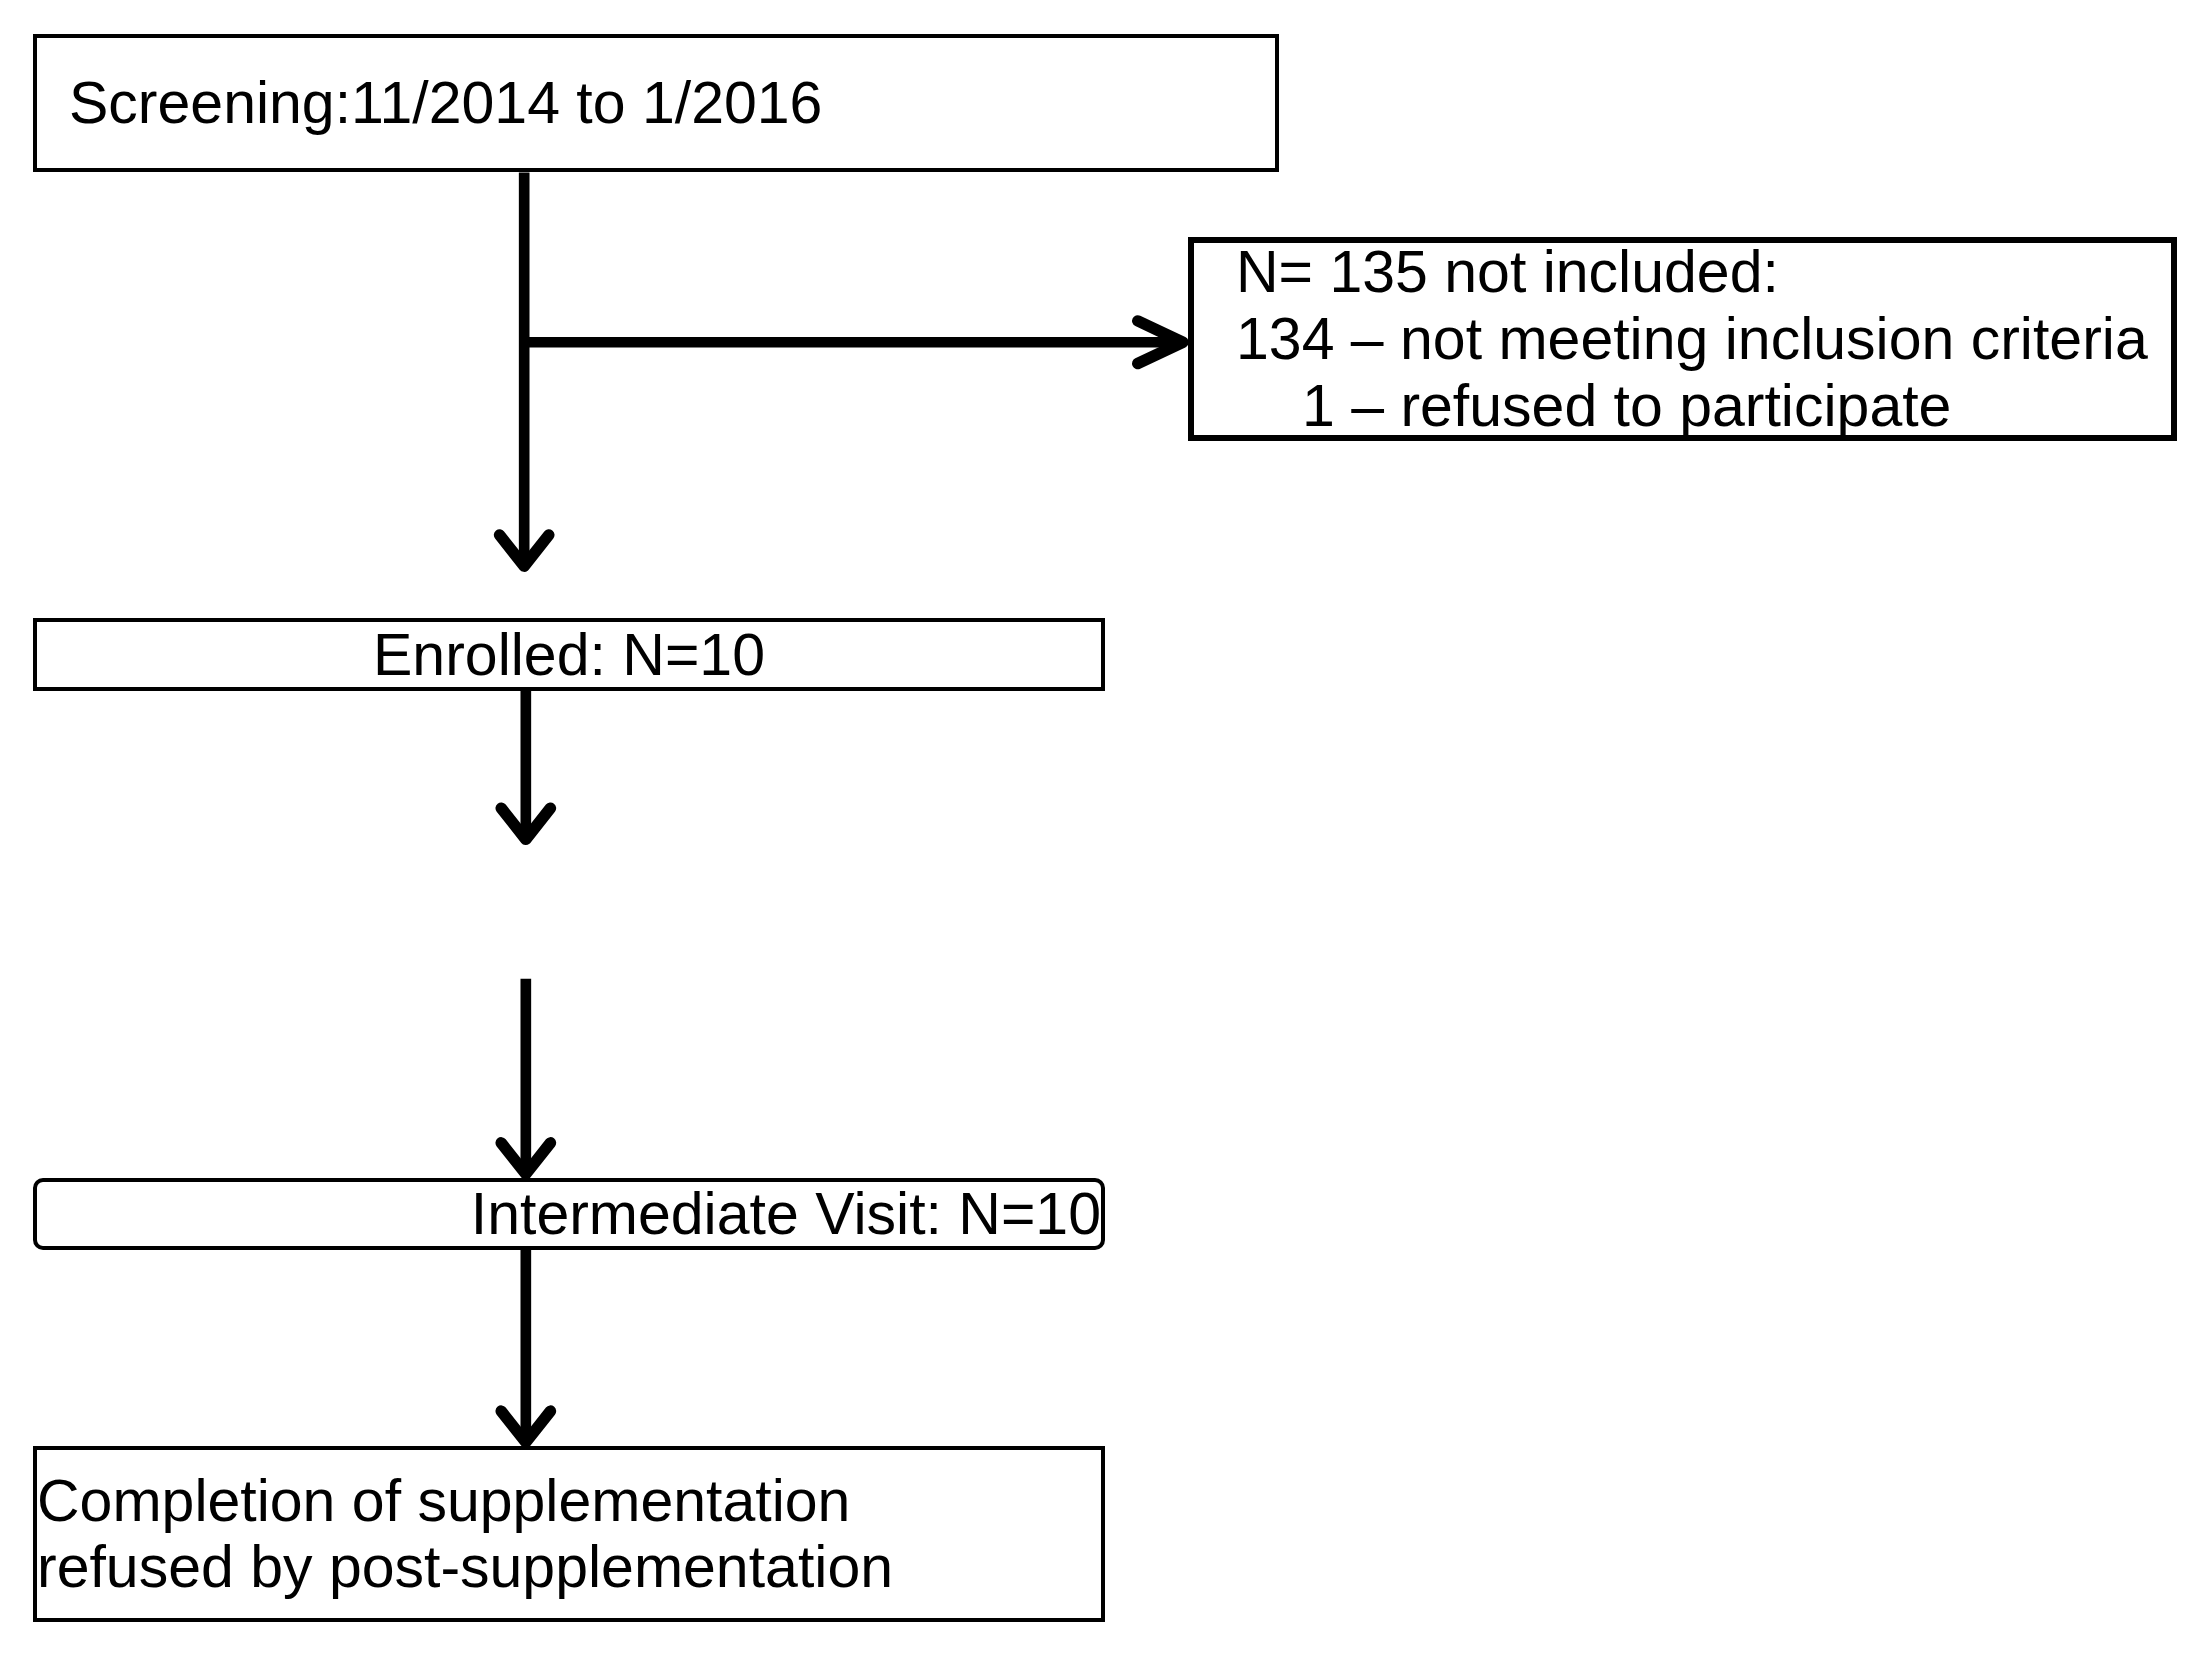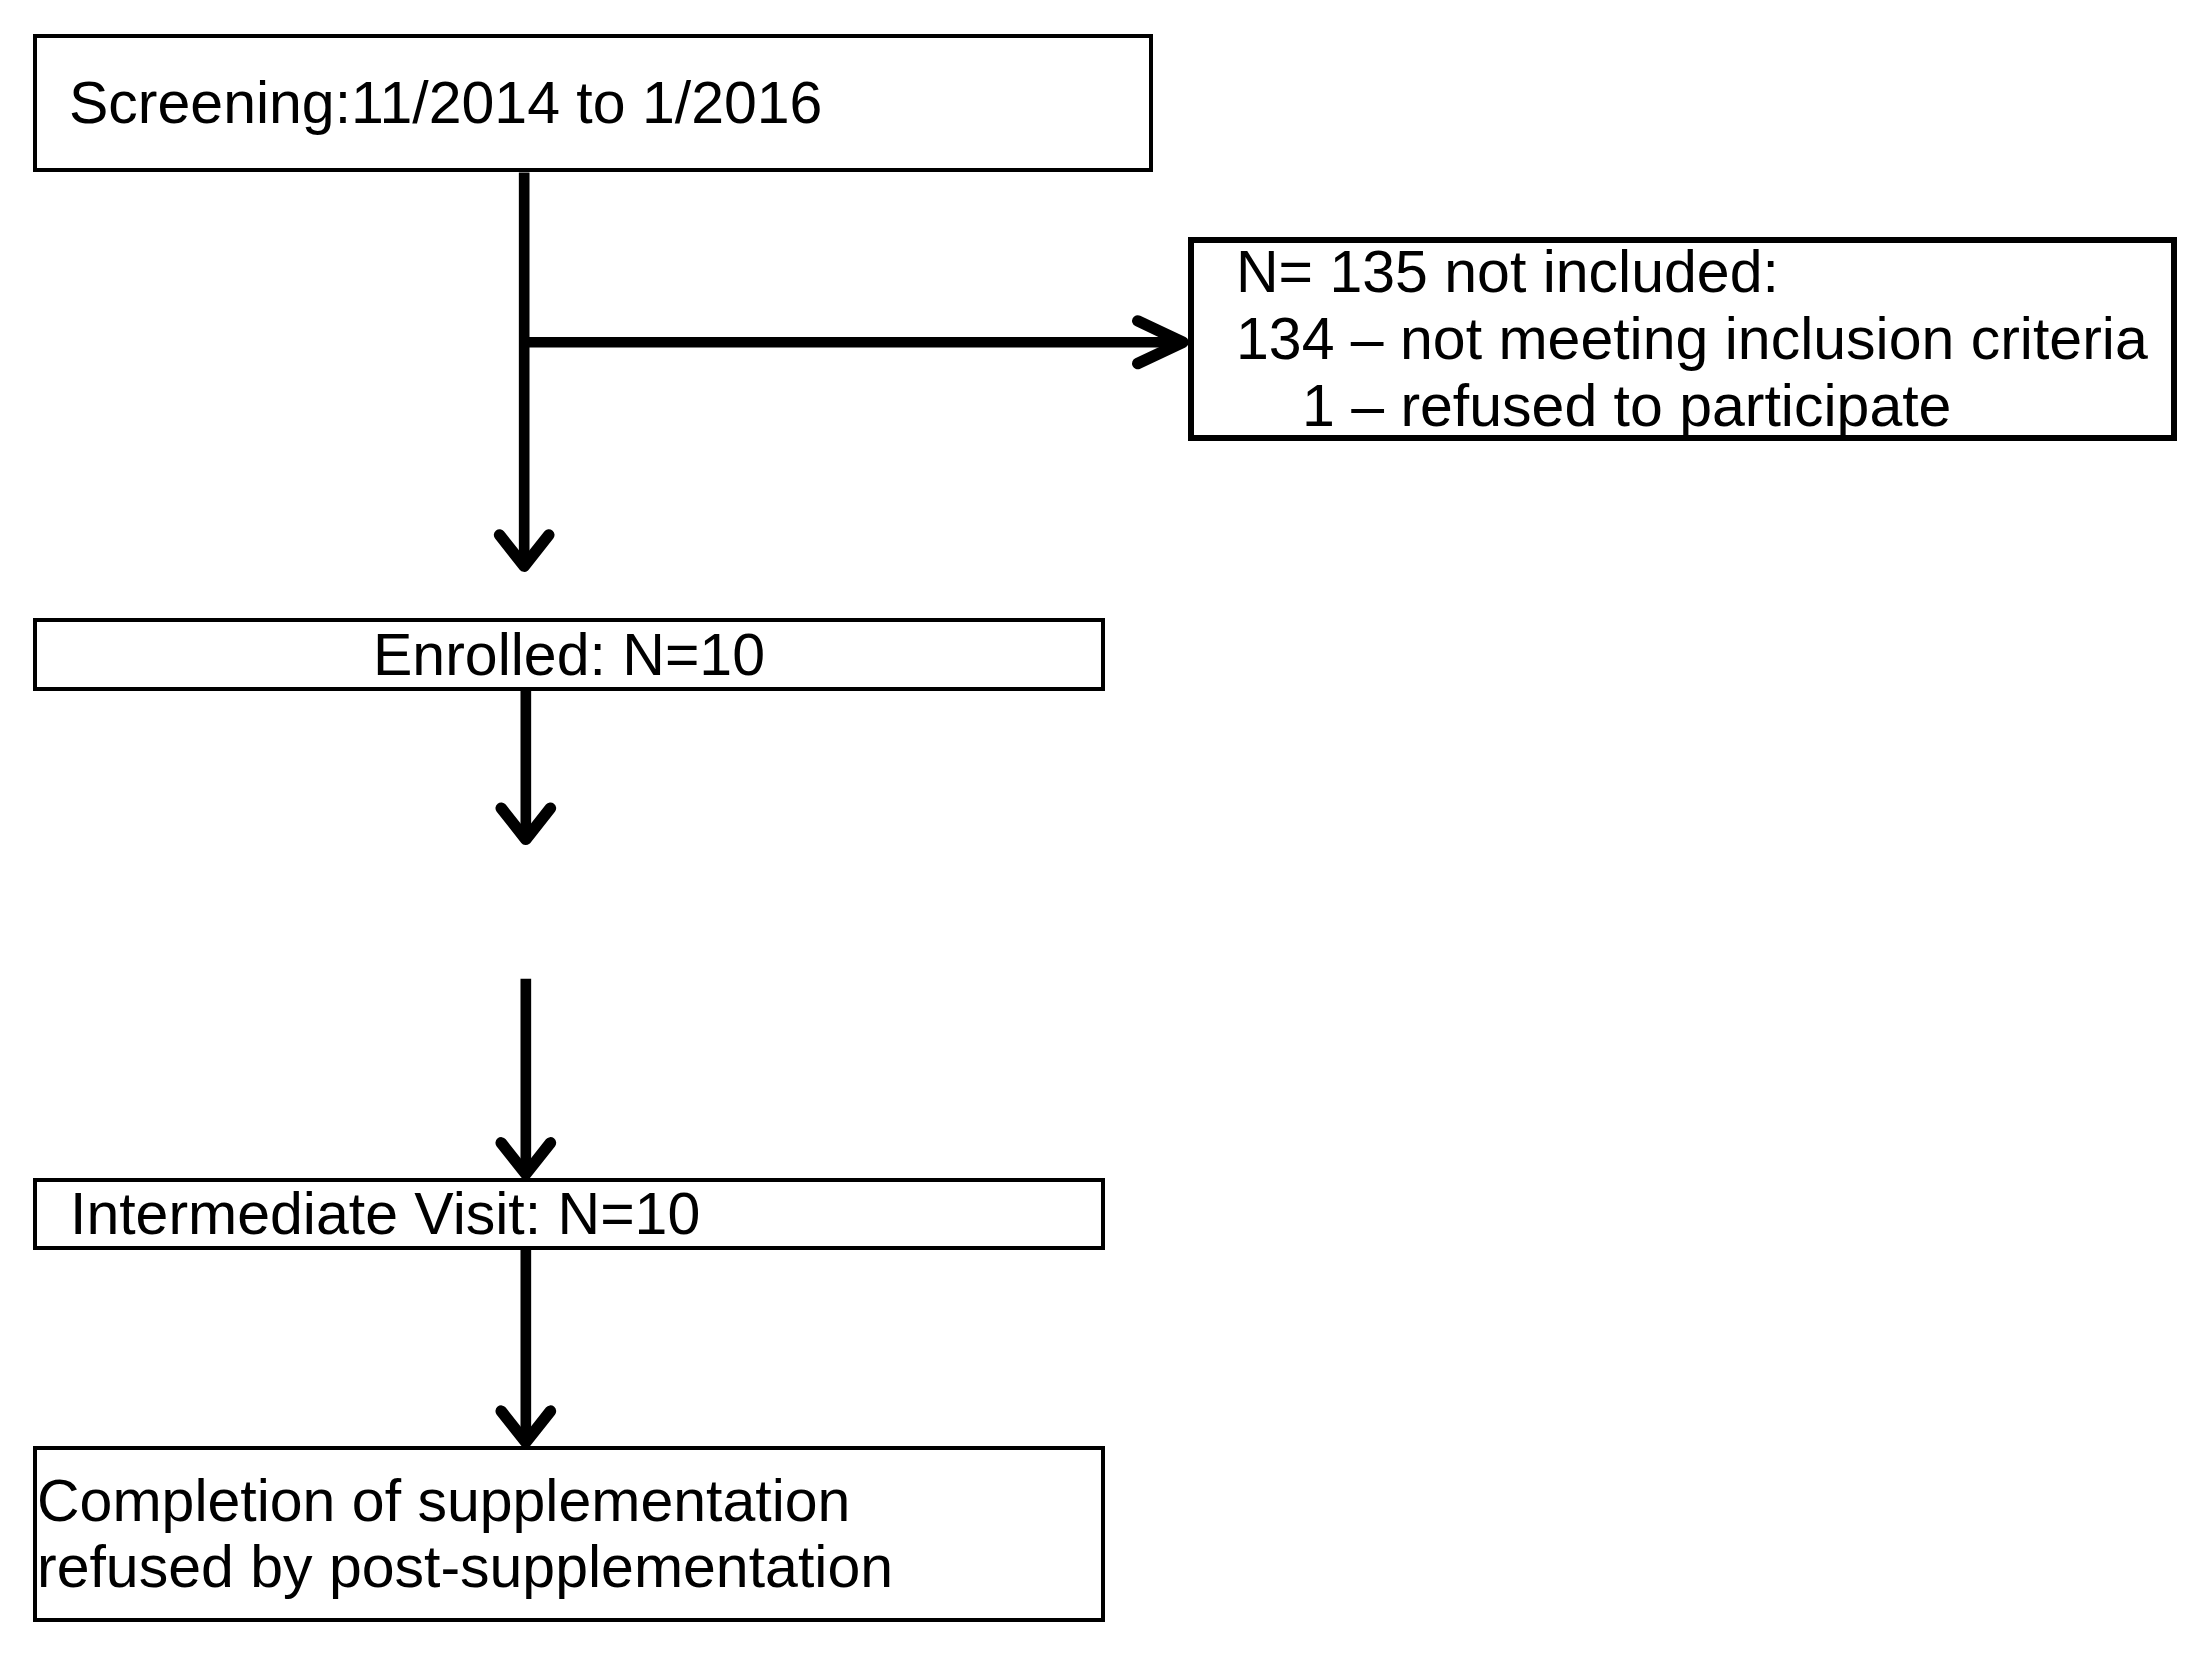--- a/index.html
+++ b/index.html
@@ -32,21 +32,21 @@
     flex-direction: column;
     justify-content: center;
     font-size: 59px;
     line-height: 66px;
     white-space: nowrap;
   }
   .box .line { width: 100%; }
 
   .box-screening {
     left: 33px; top: 34px;
-    width: 1120px; height: 138px;
+    width: 1246px; height: 138px;
     padding-left: 32px;
     text-align: left;
   }
   .box-not-included {
     left: 1188px; top: 237px;
     width: 989px; height: 204px;
     border-width: 6.6px;
     padding-left: 42px;
     text-align: left;
     line-height: 67px;
@@ -61,21 +61,22 @@
   }
   .box-presupp {
     left: 33px; top: 843px;
     width: 1072px; height: 136px;
     text-align: center;
   }
   .box-intermediate {
     left: 33px; top: 1178px;
     width: 1072px; height: 72px;
     padding-left: 33px;
-    text-align: left;
+    text-align: right;
+    border-radius: 10px;
   }
   .box-completion {
     left: 33px; top: 1446px;
     width: 1072px; height: 176px;
     text-align: left;
   }
 
   .shaft {
     stroke: #000000;
     stroke-width: 13;

